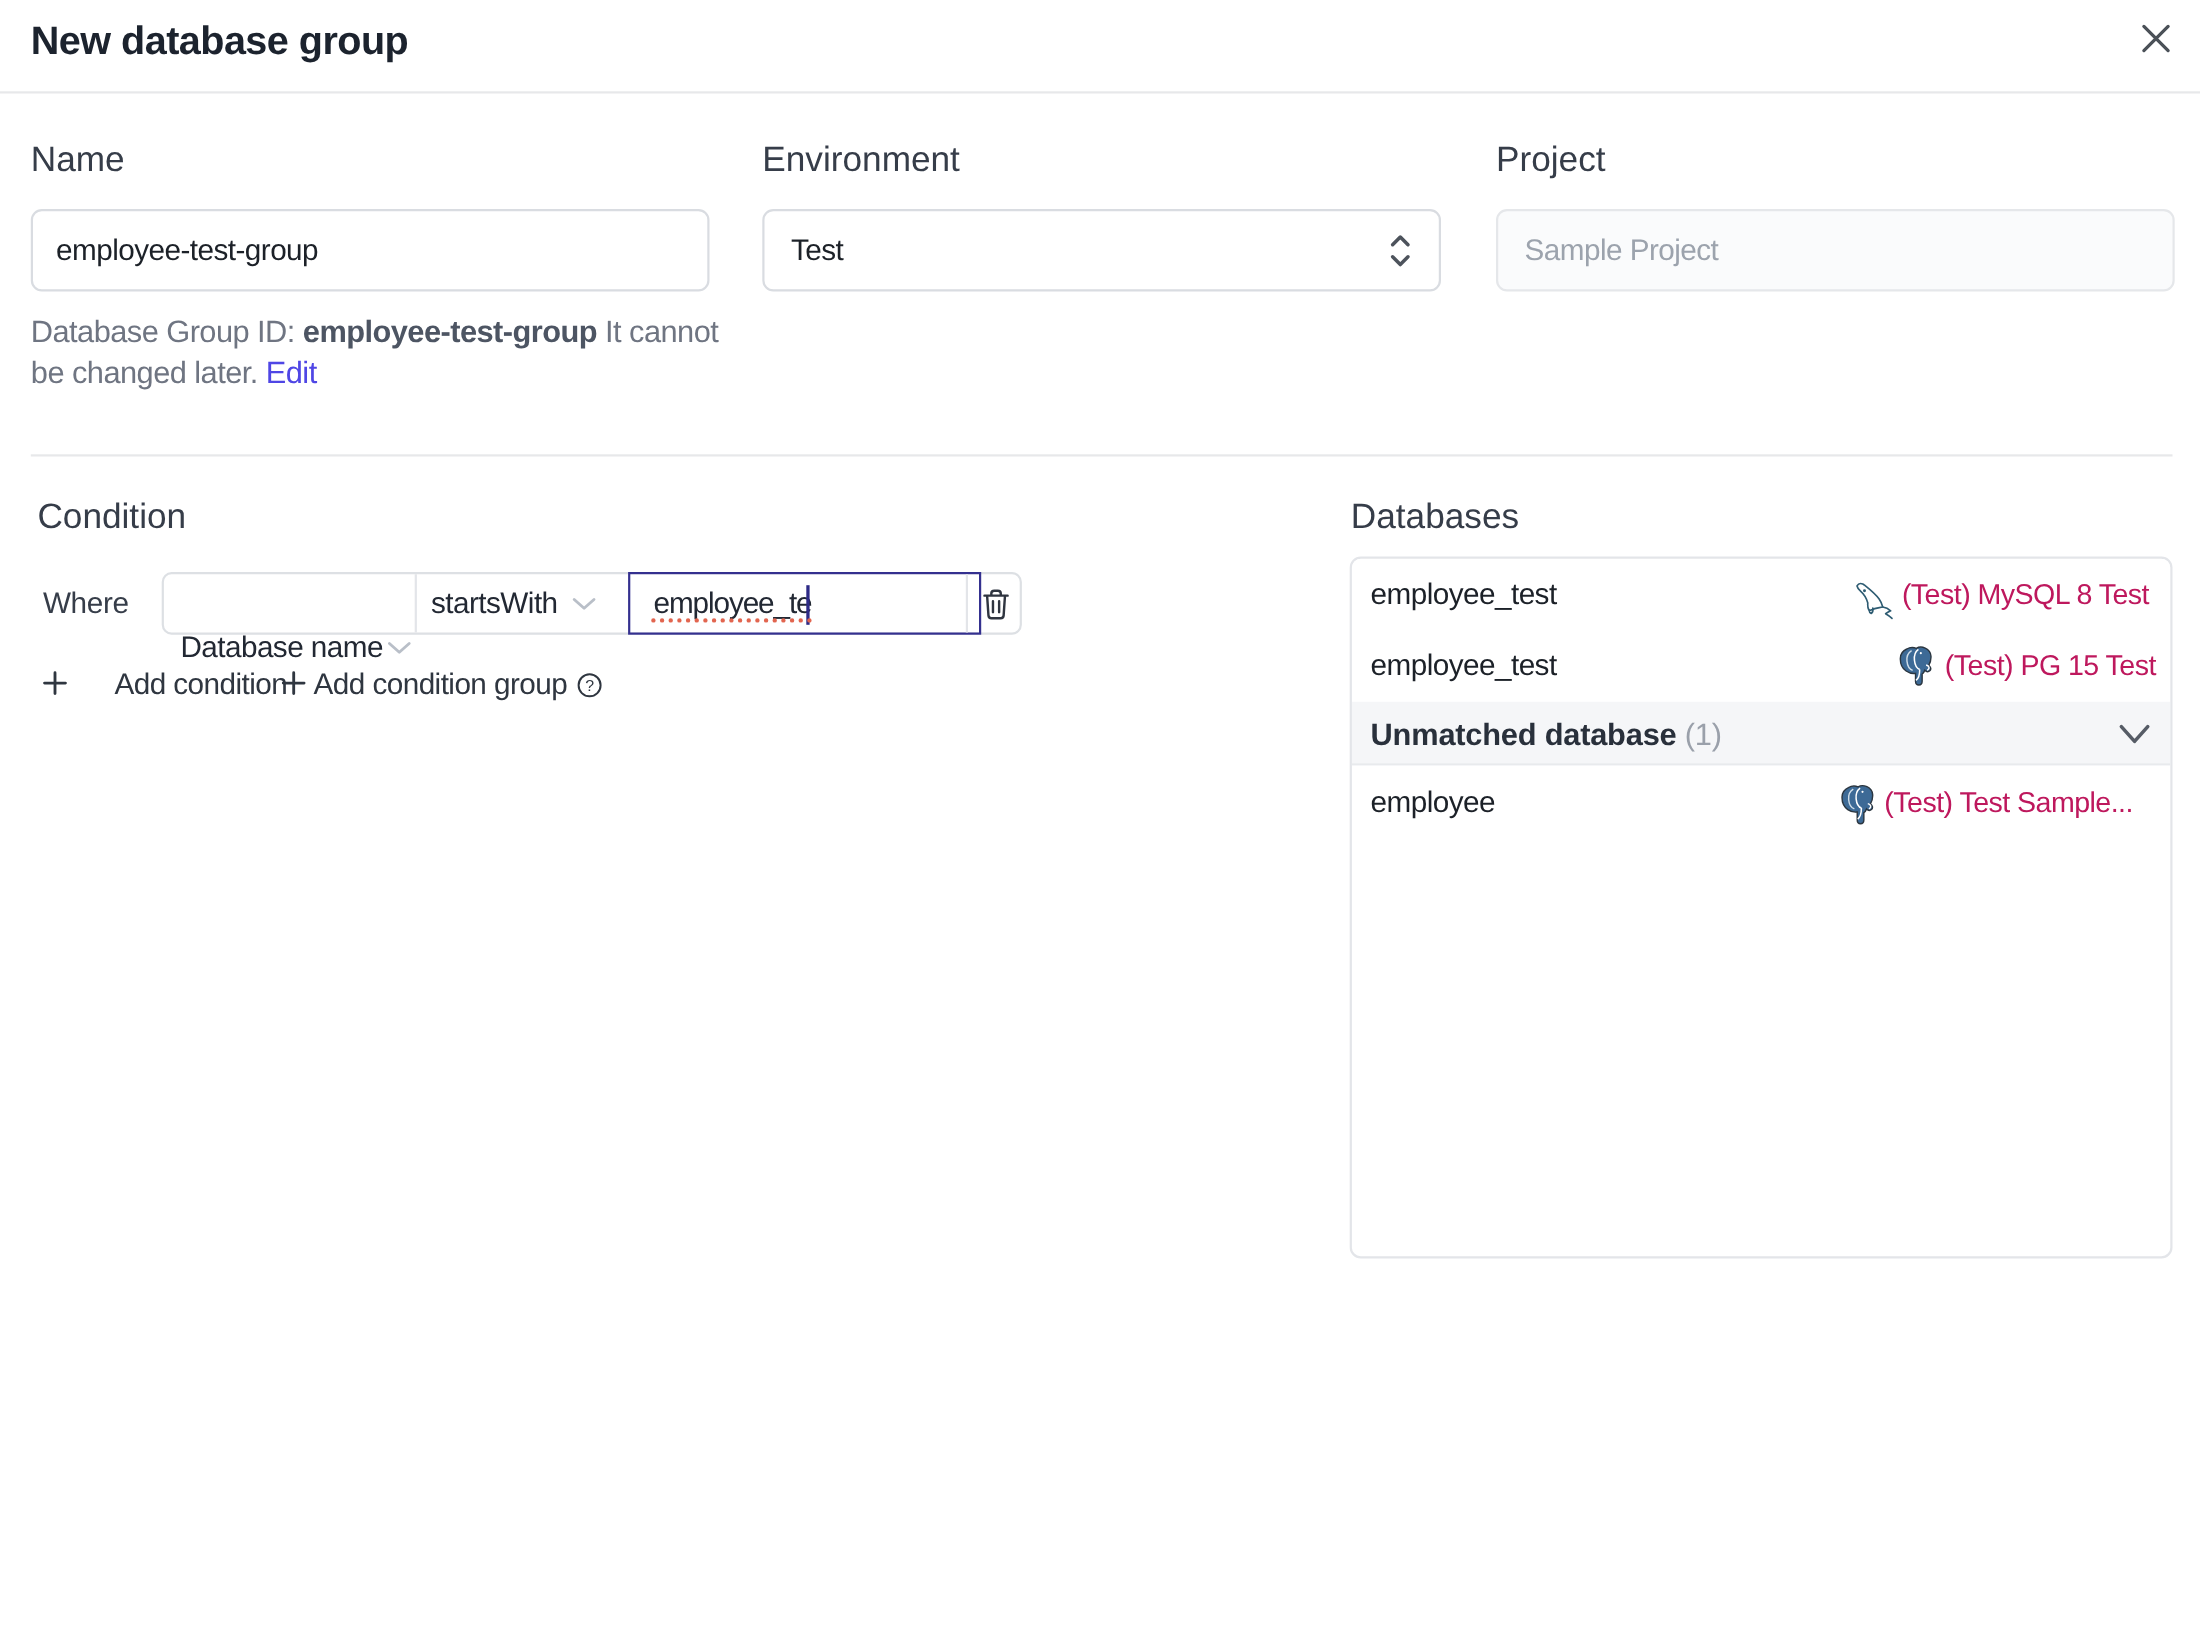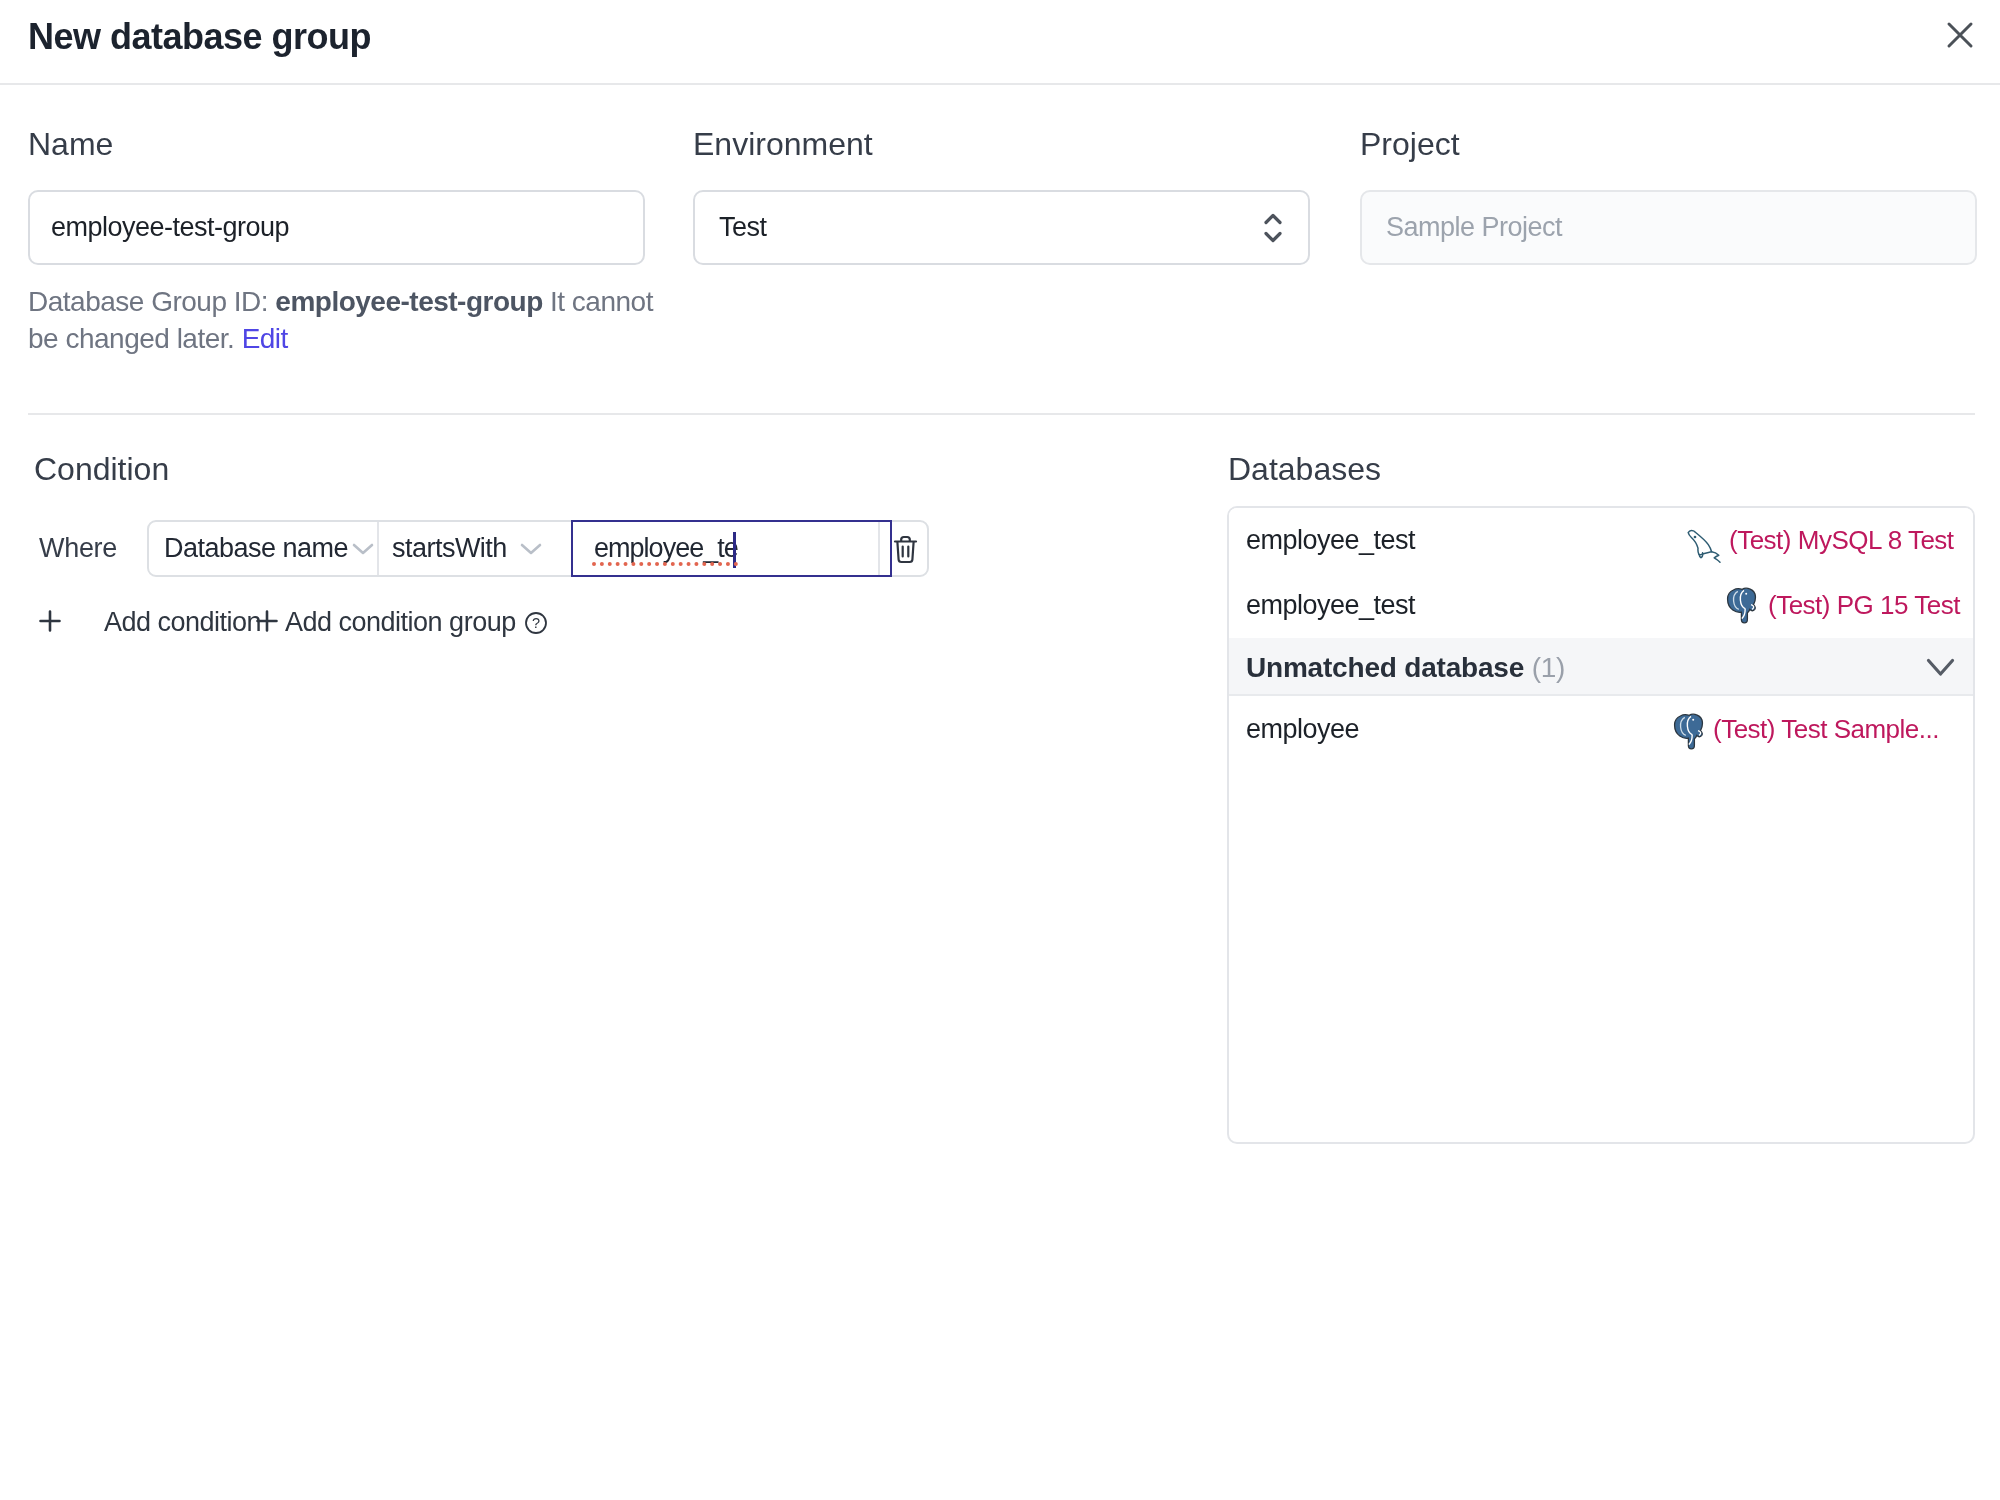--- a/index.html
+++ b/index.html
@@ -93,21 +93,21 @@
   <div class="abs itext" style="left:1386px; top:192px; color:#9ca3ad;">Sample Project</div>
 
   <div class="abs helper" style="left:28px; top:283px; width:700px;">Database Group ID: <b>employee-test-group</b> It cannot<br>be changed later. <span class="edit">Edit</span></div>
 
   <div class="abs hr2"></div>
 
   <div class="abs label" style="left:34px; top:452px;">Condition</div>
   <div class="abs" style="left:39px; top:533px; font-size:27px; letter-spacing:-0.3px; color:#363d49;">Where</div>
 
   <div class="abs condrow">
-    <div class="seg" style="width:237px;">
+    <div class="seg" style="width:237px;margin-top:40px;">
       <div class="stext" style="left:15px;">Database name</div>
       <svg style="position:absolute; left:201px; top:20px;" width="26" height="14" viewBox="0 0 26 14">
         <path d="M4 3 L13 11 L22 3" stroke="#b9bfc8" stroke-width="2.6" fill="none" stroke-linecap="round" stroke-linejoin="round"></path>
       </svg>
     </div>
     <div class="seg segborder" style="width:204px;">
       <div class="stext" style="left:13px;">startsWith</div>
       <svg style="position:absolute; left:139px; top:20px;" width="26" height="14" viewBox="0 0 26 14">
         <path d="M4 3 L13 11 L22 3" stroke="#b9bfc8" stroke-width="2.6" fill="none" stroke-linecap="round" stroke-linejoin="round"></path>
       </svg>

